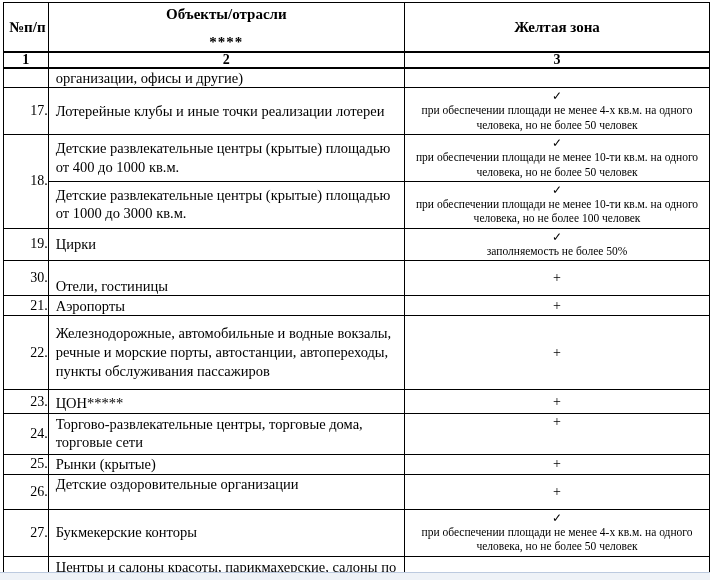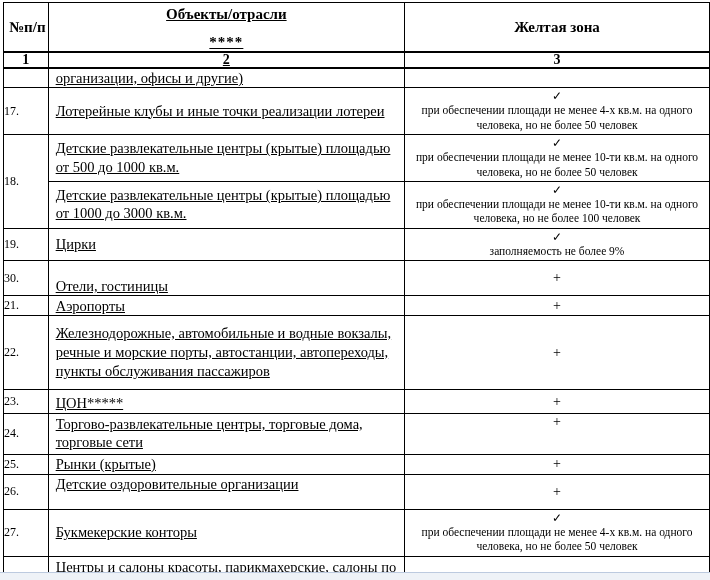--- a/index.html
+++ b/index.html
@@ -21,26 +21,26 @@
     table-layout: fixed;
   }
   td {
     border: 1px solid #000;
     padding: 0;
     vertical-align: middle;
     overflow: hidden;
   }
   
   .col-num  { width: 37px;  }
-  .col-obj  { width: 353px; text-decoration: underline; }
+  .col-obj  { width: 353px; }
   .col-zone { width: 312px; }
 
   .num-cell {
-    text-align: left;
-    font-size: 12px;
+    text-align: right;
+    font-size: 14px;
   }
   .obj-cell {
     font-size: 14.5px;
     line-height: 1.27;
     padding: 1px 4px 2px 7px;
     text-align: left;
   }
   .zone-cell {
     text-align: center;
     font-size: 14px;
@@ -129,40 +129,40 @@
       <td class="col-num num-cell">17.</td>
       <td class="col-obj obj-cell">Лотерейные клубы и иные точки реализации лотереи</td>
       <td class="col-zone zone-cell">
         <div class="check">✓</div>
         <div class="note">при обеспечении площади не менее 4-х кв.м. на одного человека, но не более 50 человек</div>
       </td>
     </tr>
 
     <tr style="height:46px">
       <td class="col-num num-cell" rowspan="2">18.</td>
-      <td class="col-obj obj-cell">Детские развлекательные центры (крытые) площадью от 500 до 1000 кв.м.</td>
+      <td class="col-obj obj-cell">Детские развлекательные центры (крытые) площадью от 400 до 1000 кв.м.</td>
       <td class="col-zone zone-cell">
         <div class="check">✓</div>
         <div class="note">при обеспечении площади не менее 10-ти кв.м. на одного человека, но не более 50 человек</div>
       </td>
     </tr>
     <tr style="height:45px">
       <td class="col-obj obj-cell">Детские развлекательные центры (крытые) площадью от 1000 до 3000 кв.м.</td>
       <td class="col-zone zone-cell">
         <div class="check">✓</div>
         <div class="note">при обеспечении площади не менее 10-ти кв.м. на одного человека, но не более 100 человек</div>
       </td>
     </tr>
 
     <tr style="height:30px">
       <td class="col-num num-cell">19.</td>
       <td class="col-obj obj-cell">Цирки</td>
       <td class="col-zone zone-cell">
         <div class="check">✓</div>
-        <div class="note">заполняемость не более 9%</div>
+        <div class="note">заполняемость не более 50%</div>
       </td>
     </tr>
 
     <tr style="height:21px">
       <td class="col-num num-cell">30.</td>
       <td class="col-obj obj-cell" style="padding-top:16px;padding-bottom:0">Отели, гостиницы</td>
       <td class="col-zone zone-cell"><span class="plus">+</span></td>
     </tr>
 
     <tr style="height:20px">

